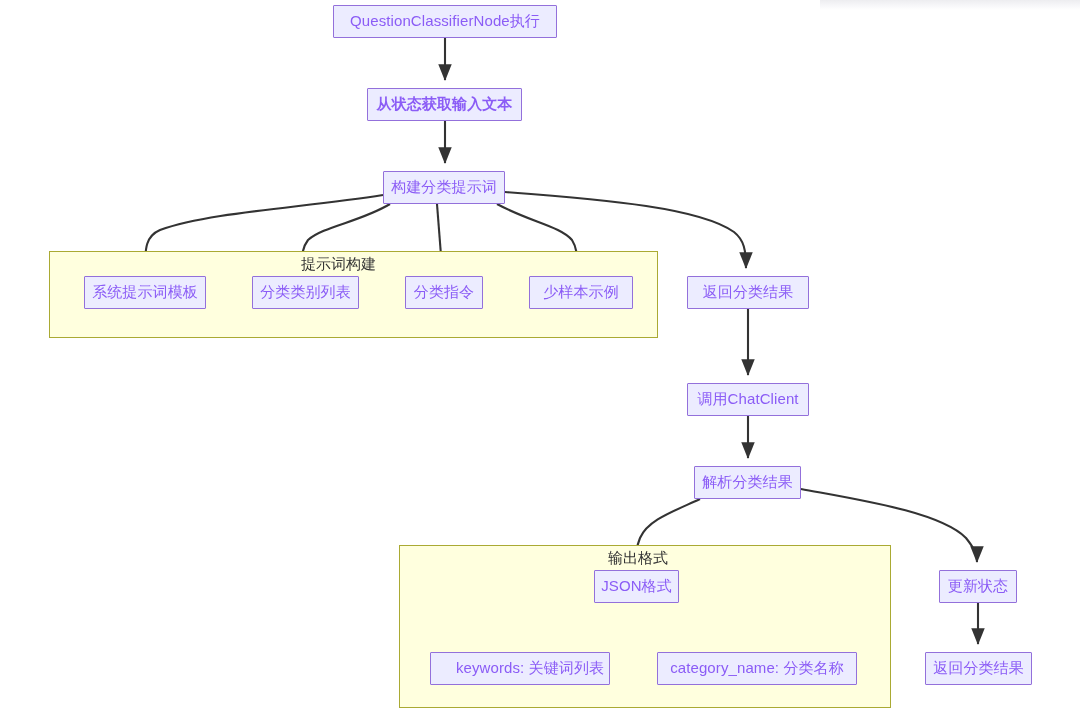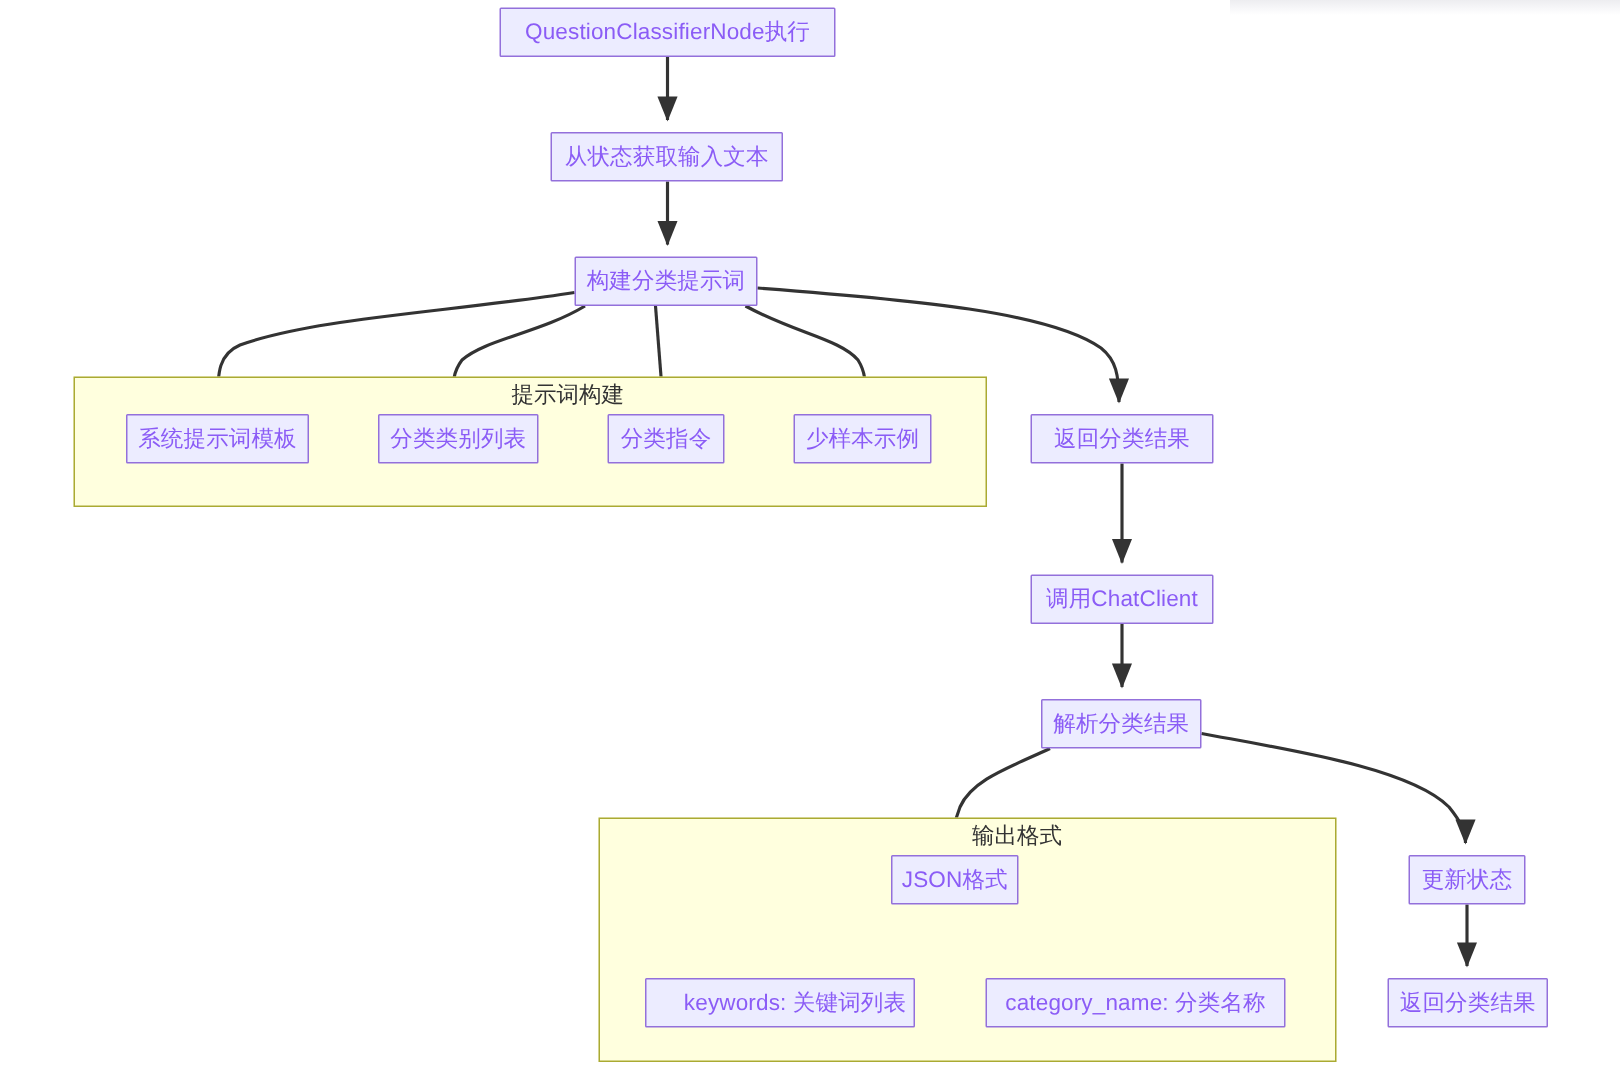--- a/index.html
+++ b/index.html
@@ -38,21 +38,20 @@
     background: #ffffde;
     border: 1px solid #aaaa33;
     box-sizing: border-box;
   }
   .subgraph-label {
     position: absolute;
     font-size: 15px;
     color: #333333;
     white-space: nowrap;
     line-height: 1;
-    margin-left: 40px;
   }
   .node {
     position: absolute;
     box-sizing: border-box;
     background: #ececff;
     border: 1px solid #9370db;
     border-radius: 1px;
     display: flex;
     align-items: center;
     justify-content: center;
@@ -94,31 +93,31 @@
   </svg>
 
   <div class="subgraph" style="left:49px; top:251px; width:609px; height:87px;"></div>
   <div class="subgraph-label" style="left:301px; top:256px;">提示词构建</div>
 
   <div class="subgraph" style="left:399px; top:545px; width:492px; height:163px;"></div>
   <div class="subgraph-label" style="left:608px; top:550px;">输出格式</div>
 
   <div class="node" style="left:333px; top:5px; width:224px; height:33px;">QuestionClassifierNode执行</div>
 
-  <div class="node" style="left:367px; top:88px; width:155px; height:33px;">从状态获取输入文本</div>
+  <div class="node" style="left:367px; top:88px; width:155px; height:33px;font-weight:bold;">从状态获取输入文本</div>
 
   <div class="node" style="left:383px; top:171px; width:122px; height:33px;">构建分类提示词</div>
 
   <div class="node" style="left:84px; top:276px; width:122px; height:33px;">系统提示词模板</div>
 
   <div class="node" style="left:252px; top:276px; width:107px; height:33px;">分类类别列表</div>
 
   <div class="node" style="left:405px; top:276px; width:78px; height:33px;text-align:right;">分类指令</div>
 
-  <div class="node" style="left:529px; top:276px; width:92px; height:33px;">少样本示例</div>
+  <div class="node" style="left:529px; top:276px; width:104px; height:33px;">少样本示例</div>
 
   <div class="node" style="left:687px; top:276px; width:122px; height:33px;">返回分类结果</div>
 
   <div class="node" style="left:687px; top:383px; width:122px; height:33px;">调用ChatClient</div>
 
   <div class="node" style="left:694px; top:466px; width:107px; height:33px;">解析分类结果</div>
 
   <div class="node" style="left:594px; top:570px; width:85px; height:33px;">JSON格式</div>
 
   <div class="node" style="left:430px; top:652px; width:180px; height:33px;padding-left:20px;">keywords: 关键词列表</div>

